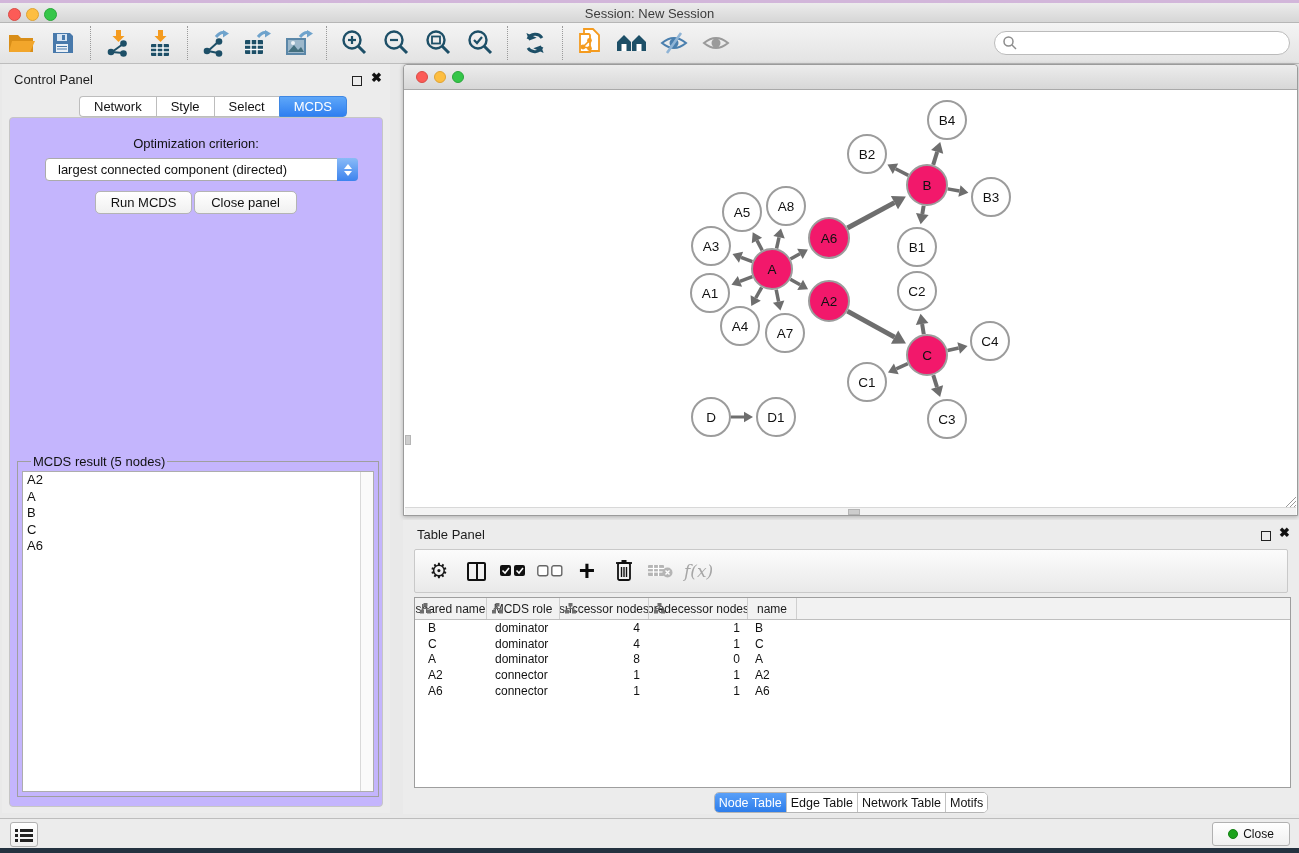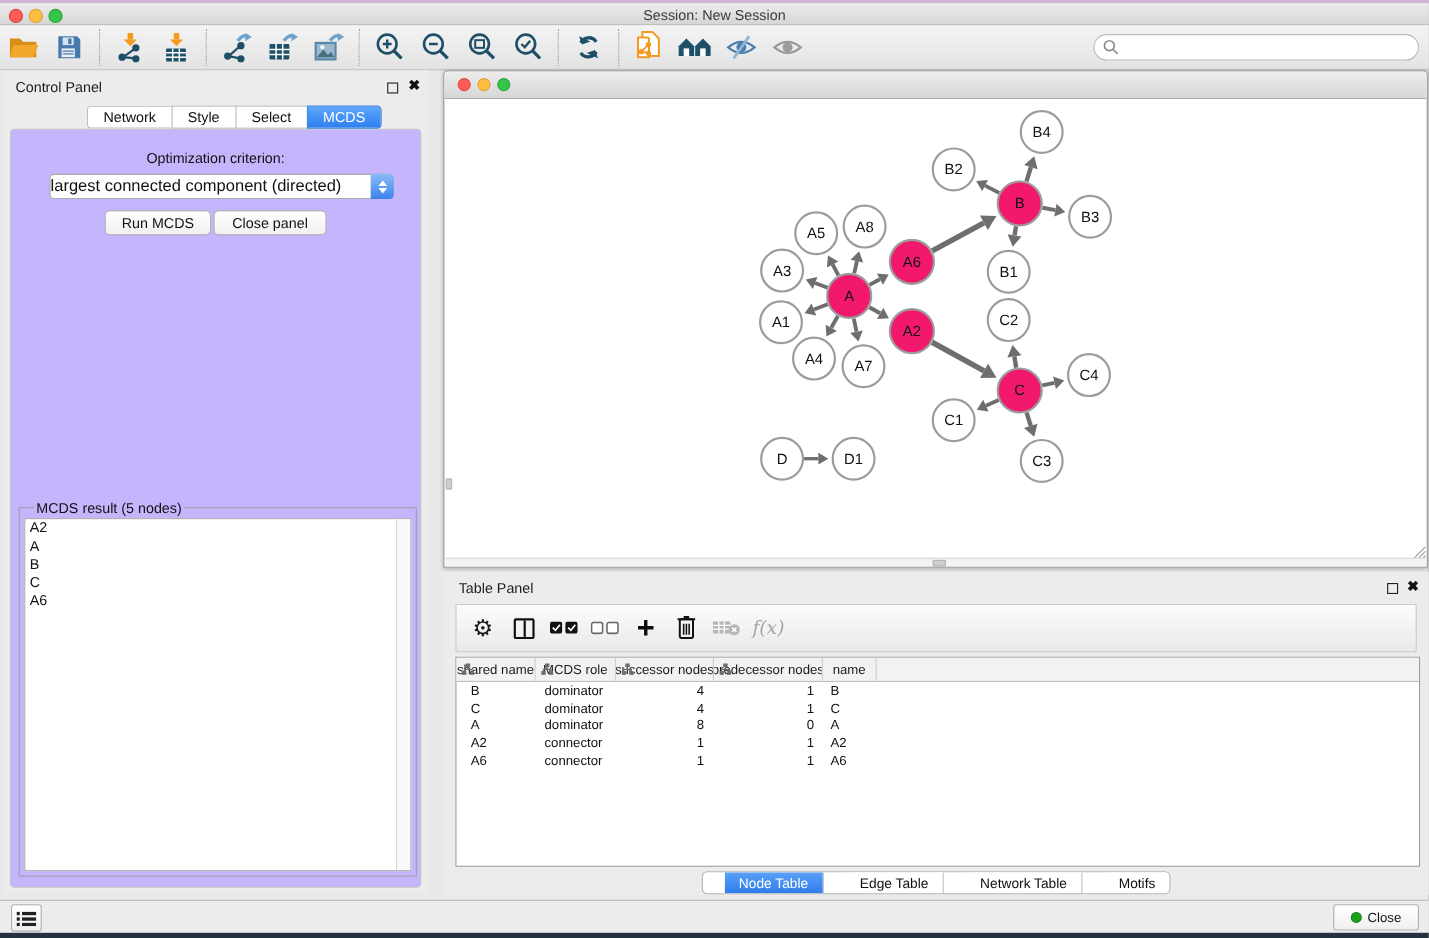--- a/index.html
+++ b/index.html
@@ -37,21 +37,21 @@
   .cp-tab{height:21px;padding:0 14px;font-size:13px;color:#111;background:#fff;
     border:1px solid #bdbdbd;border-right:none;display:flex;align-items:center;cursor:pointer;}
   .cp-tab:first-child{border-radius:4px 0 0 4px;}
   .cp-tab:last-child{border-right:1px solid #bdbdbd;border-radius:0 4px 4px 0;}
   .cp-tab.active{background:linear-gradient(#5ea7f9,#2f7ff0);color:#fff;border-color:#3f87e3;}
   .cp-body{position:absolute;left:7px;top:53px;width:374px;height:690px;background:#c4b5fd;
     border:1px solid #c6c6c6;border-radius:4px;}
   .opt-label{position:absolute;left:0;right:0;top:18px;text-align:center;font-size:13px;color:#111;}
   .dropdown{position:absolute;left:35px;top:40px;width:313px;height:23px;background:#fff;
     border:1px solid #ababab;border-radius:4px;display:flex;align-items:center;cursor:pointer;}
-  .dropdown .dd-text{flex:1;font-size:15px;padding-left:0;color:#111;white-space:nowrap;overflow:hidden;}
+  .dropdown .dd-text{flex:1;font-size:13px;padding-left:12px;color:#111;white-space:nowrap;overflow:hidden;}
   .dd-stepper{width:21px;height:23px;margin-right:-1px;border-radius:0 4px 4px 0;
     background:linear-gradient(#8abbf7,#3c83ee);display:flex;flex-direction:column;align-items:center;justify-content:center;gap:2px;}
   .dd-up{width:0;height:0;border-left:4px solid transparent;border-right:4px solid transparent;border-bottom:5px solid #fff;}
   .dd-dn{width:0;height:0;border-left:4px solid transparent;border-right:4px solid transparent;border-top:5px solid #fff;}
   .btn{position:absolute;height:23px;background:linear-gradient(#ffffff,#f0f0f0);
     border:1px solid #b4b4b4;border-radius:5px;font-size:13px;color:#111;
     display:flex;align-items:center;justify-content:center;cursor:pointer;}
   .mcds-fieldset{position:absolute;left:7px;top:336px;width:362px;height:343px;
     border:1px solid #9f9f9f;margin:0;padding:0;}
   .mcds-fieldset legend{font-size:13px;color:#111;margin-left:13px;padding:0 2px;}
@@ -91,22 +91,22 @@
   .fx-glyph{font-family:"DejaVu Serif",serif;font-style:italic;font-size:17px;color:#a6a6a6;}
   .dtable{position:absolute;left:11px;top:77px;width:877px;height:191px;background:#fff;border:1px solid #9e9e9e;}
   .dt-head{display:flex;height:22px;background:#f2f2f2;border-bottom:1px solid #bfbfbf;}
   .dt-th{position:relative;border-right:1px solid #cfcfcf;display:flex;align-items:center;justify-content:center;
     font-size:12px;color:#1c1c1c;overflow:hidden;white-space:nowrap;}
   .dt-th .colico{position:absolute;left:5px;top:5px;}
   .dt-tr{display:flex;height:15.8px;align-items:center;}
   .dt-td{font-size:12px;color:#111;white-space:nowrap;overflow:hidden;}
   .dt-tabs{position:absolute;left:0;right:0;top:272px;display:flex;justify-content:center;}
   .seg{display:flex;border:1px solid #b5b5b5;border-radius:5px;overflow:hidden;background:#fff;}
-  .seg-tab{height:19px;padding:0 13px;font-size:12.5px;color:#111;display:flex;align-items:center;
-    border-right:1px solid #c2c2c2;cursor:pointer;background:#fff;margin-left:20px;}
+  .seg-tab{height:19px;padding:0 4px;font-size:12.5px;color:#111;display:flex;align-items:center;
+    border-right:1px solid #c2c2c2;cursor:pointer;background:#fff;}
   .seg-tab:last-child{border-right:none;}
   .seg-tab.active{background:linear-gradient(#5aa0f8,#2d7deb);color:#fff;}
 
   
   .statusbar{position:absolute;left:0;top:818px;width:100%;height:30px;background:#ececec;border-top:1px solid #bdbdbd;}
   .sb-listbtn{position:absolute;left:10px;top:3px;width:28px;height:25px;background:linear-gradient(#fff,#efefef);
     border:1px solid #b1b1b1;border-radius:3px;display:flex;align-items:center;justify-content:center;cursor:pointer;}
   .sb-mem{position:absolute;right:9px;top:3px;width:78px;height:24px;background:linear-gradient(#fff,#f0f0f0);
     border:1px solid #b1b1b1;border-radius:3px;display:flex;align-items:center;justify-content:center;gap:5px;
     font-size:12px;color:#111;cursor:pointer;}

